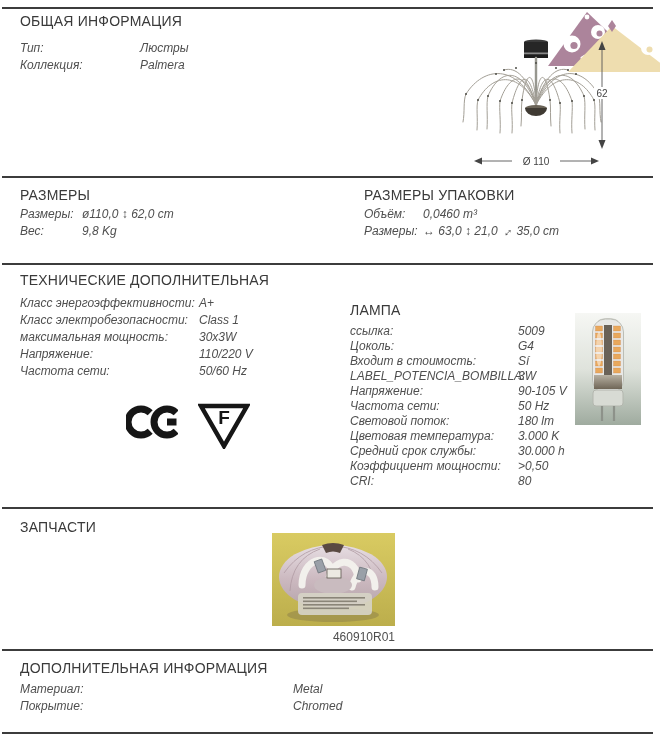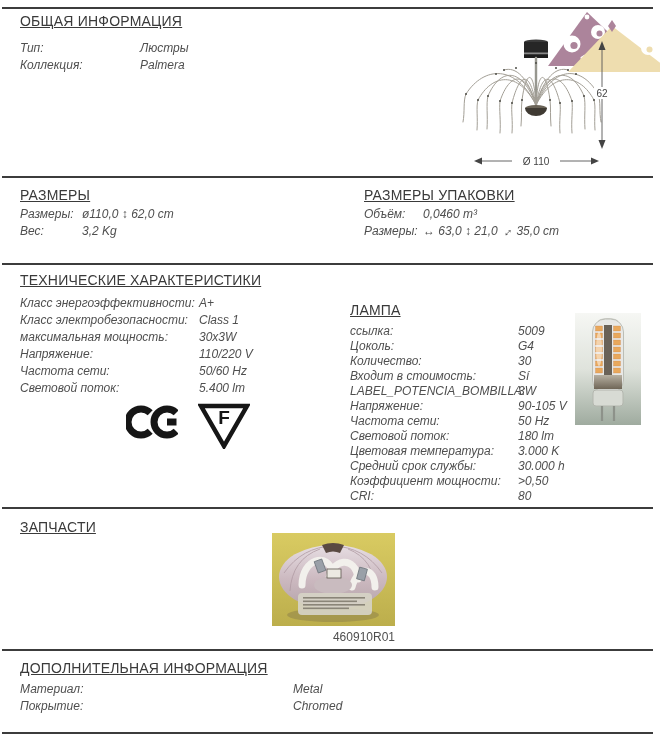--- a/index.html
+++ b/index.html
@@ -1,21 +1,21 @@
 <!DOCTYPE html>
 <html><head>
 <meta charset="utf-8">
 <style>
   html,body{margin:0;padding:0;}
   body{
     width:660px;height:743px;background:#ffffff;position:relative;overflow:hidden;
     font-family:"Liberation Sans","DejaVu Sans",sans-serif;color:#4f4f4f;
   }
   .divider{position:absolute;left:2px;width:651px;height:0;border-top:2px solid #3c3c3c;}
-  .sec-title{position:absolute;font-size:14px;color:#3a3a3a;letter-spacing:.2px;white-space:nowrap;text-decoration:underline;}
+  .sec-title{position:absolute;font-size:14px;color:#3a3a3a;letter-spacing:.2px;white-space:nowrap;}
   .rows{position:absolute;font-size:12px;}
   .row{white-space:nowrap;line-height:17px;font-style:italic;}
   .lamp-rows .row{line-height:15px;}
   .lbl{display:inline-block;}
   .g-l{width:120px}.d-l{width:62px}.p-l{width:59px}.t-l{width:179px}.l-l{width:168px}.a-l{width:273px}
   .caption{position:absolute;font-size:12px;text-align:right;color:#4f4f4f;}
   .diag-arrow{display:inline-block;transform:rotate(-45deg);}
   .marks{position:absolute;display:flex;align-items:flex-start;gap:20px;}
   .abs{position:absolute;}
 </style>
@@ -121,73 +121,69 @@
       </g>
     </svg>
   </div>
 
   <div class="sec-title" style="left:20px;top:187px">РАЗМЕРЫ</div>
   <div class="rows" style="left:20px;top:206px">
     <div class="row">
       <span class="lbl d-l">Размеры:</span><span class="val">ø110,0 ↕ 62,0 cm</span>
     </div>
     <div class="row">
-      <span class="lbl d-l">Вес:</span><span class="val">3,2 Kg</span>
+      <span class="lbl d-l">Вес:</span><span class="val">9,8 Kg</span>
     </div>
   </div>
 
   <div class="sec-title" style="left:364px;top:187px">РАЗМЕРЫ УПАКОВКИ</div>
   <div class="rows" style="left:364px;top:206px">
     <div class="row">
       <span class="lbl p-l">Объём:</span><span class="val">0,0460 m³</span>
     </div>
     <div class="row">
       <span class="lbl p-l">Размеры:</span><span class="val"><span>↔ 63,0 ↕ 21,0</span> <span class="diag-arrow">↔</span> <span>35,0 cm</span></span>
     </div>
   </div>
 
-  <div class="sec-title" style="left:20px;top:272px">ТЕХНИЧЕСКИЕ ХАРАКТЕРИСТИКИ</div>
+  <div class="sec-title" style="left:20px;top:272px">ТЕХНИЧЕСКИЕ ДОПОЛНИТЕЛЬНАЯ</div>
   <div class="rows" style="left:20px;top:295px">
     <div class="row">
       <span class="lbl t-l">Класс энергоэффективности:</span><span class="val">A+</span>
     </div>
     <div class="row">
       <span class="lbl t-l">Класс электробезопасности:</span><span class="val">Class 1</span>
     </div>
     <div class="row">
       <span class="lbl t-l">максимальная мощность:</span><span class="val">30x3W</span>
     </div>
     <div class="row">
       <span class="lbl t-l">Напряжение:</span><span class="val">110/220 V</span>
     </div>
     <div class="row">
       <span class="lbl t-l">Частота сети:</span><span class="val">50/60 Hz</span>
-    </div>
-    <div class="row">
-      <span class="lbl t-l">Световой поток:</span><span class="val">5.400 lm</span>
     </div>
   </div>
 
   <div class="marks" style="left:126px;top:402px">
     <svg width="52" height="40" viewBox="0 0 52 40">
       <path d="M24.2,10.8 A13,13 0 1 0 24.2,29.2" fill="none" stroke="#161616" stroke-width="7"></path>
       <path d="M50.2,10.8 A13,13 0 1 0 50.2,29.2" fill="none" stroke="#161616" stroke-width="7"></path>
       <line x1="41" y1="20" x2="50.5" y2="20" stroke="#161616" stroke-width="7"></line>
     </svg>
     <svg width="52" height="47" viewBox="0 0 52 47">
       <polygon points="3,4 49,4 26,44" fill="none" stroke="#161616" stroke-width="4.5"></polygon>
       <text x="26" y="22" text-anchor="middle" font-size="19" font-weight="bold" fill="#161616">F</text>
     </svg>
   </div>
 
   <div class="sec-title" style="left:350px;top:302px">ЛАМПА</div>
   <div class="rows lamp-rows" style="left:350px;top:324px">
     <div class="row"><span class="lbl l-l">ссылка:</span><span class="val">5009</span></div>
     <div class="row"><span class="lbl l-l">Цоколь:</span><span class="val">G4</span></div>
-    <div class="row"><span class="lbl l-l">Количество:</span><span class="val">30</span></div>
     <div class="row"><span class="lbl l-l">Входит в стоимость:</span><span class="val">Sí</span></div>
     <div class="row"><span class="lbl l-l">LABEL_POTENCIA_BOMBILLA:</span><span class="val">3W</span></div>
     <div class="row"><span class="lbl l-l">Напряжение:</span><span class="val">90-105 V</span></div>
     <div class="row"><span class="lbl l-l">Частота сети:</span><span class="val">50 Hz</span></div>
     <div class="row"><span class="lbl l-l">Световой поток:</span><span class="val">180 lm</span></div>
     <div class="row"><span class="lbl l-l">Цветовая температура:</span><span class="val">3.000 K</span></div>
     <div class="row"><span class="lbl l-l">Средний срок службы:</span><span class="val">30.000 h</span></div>
     <div class="row"><span class="lbl l-l">Коэффициент мощности:</span><span class="val">&gt;0,50</span></div>
     <div class="row"><span class="lbl l-l">CRI:</span><span class="val">80</span></div>
   </div>

